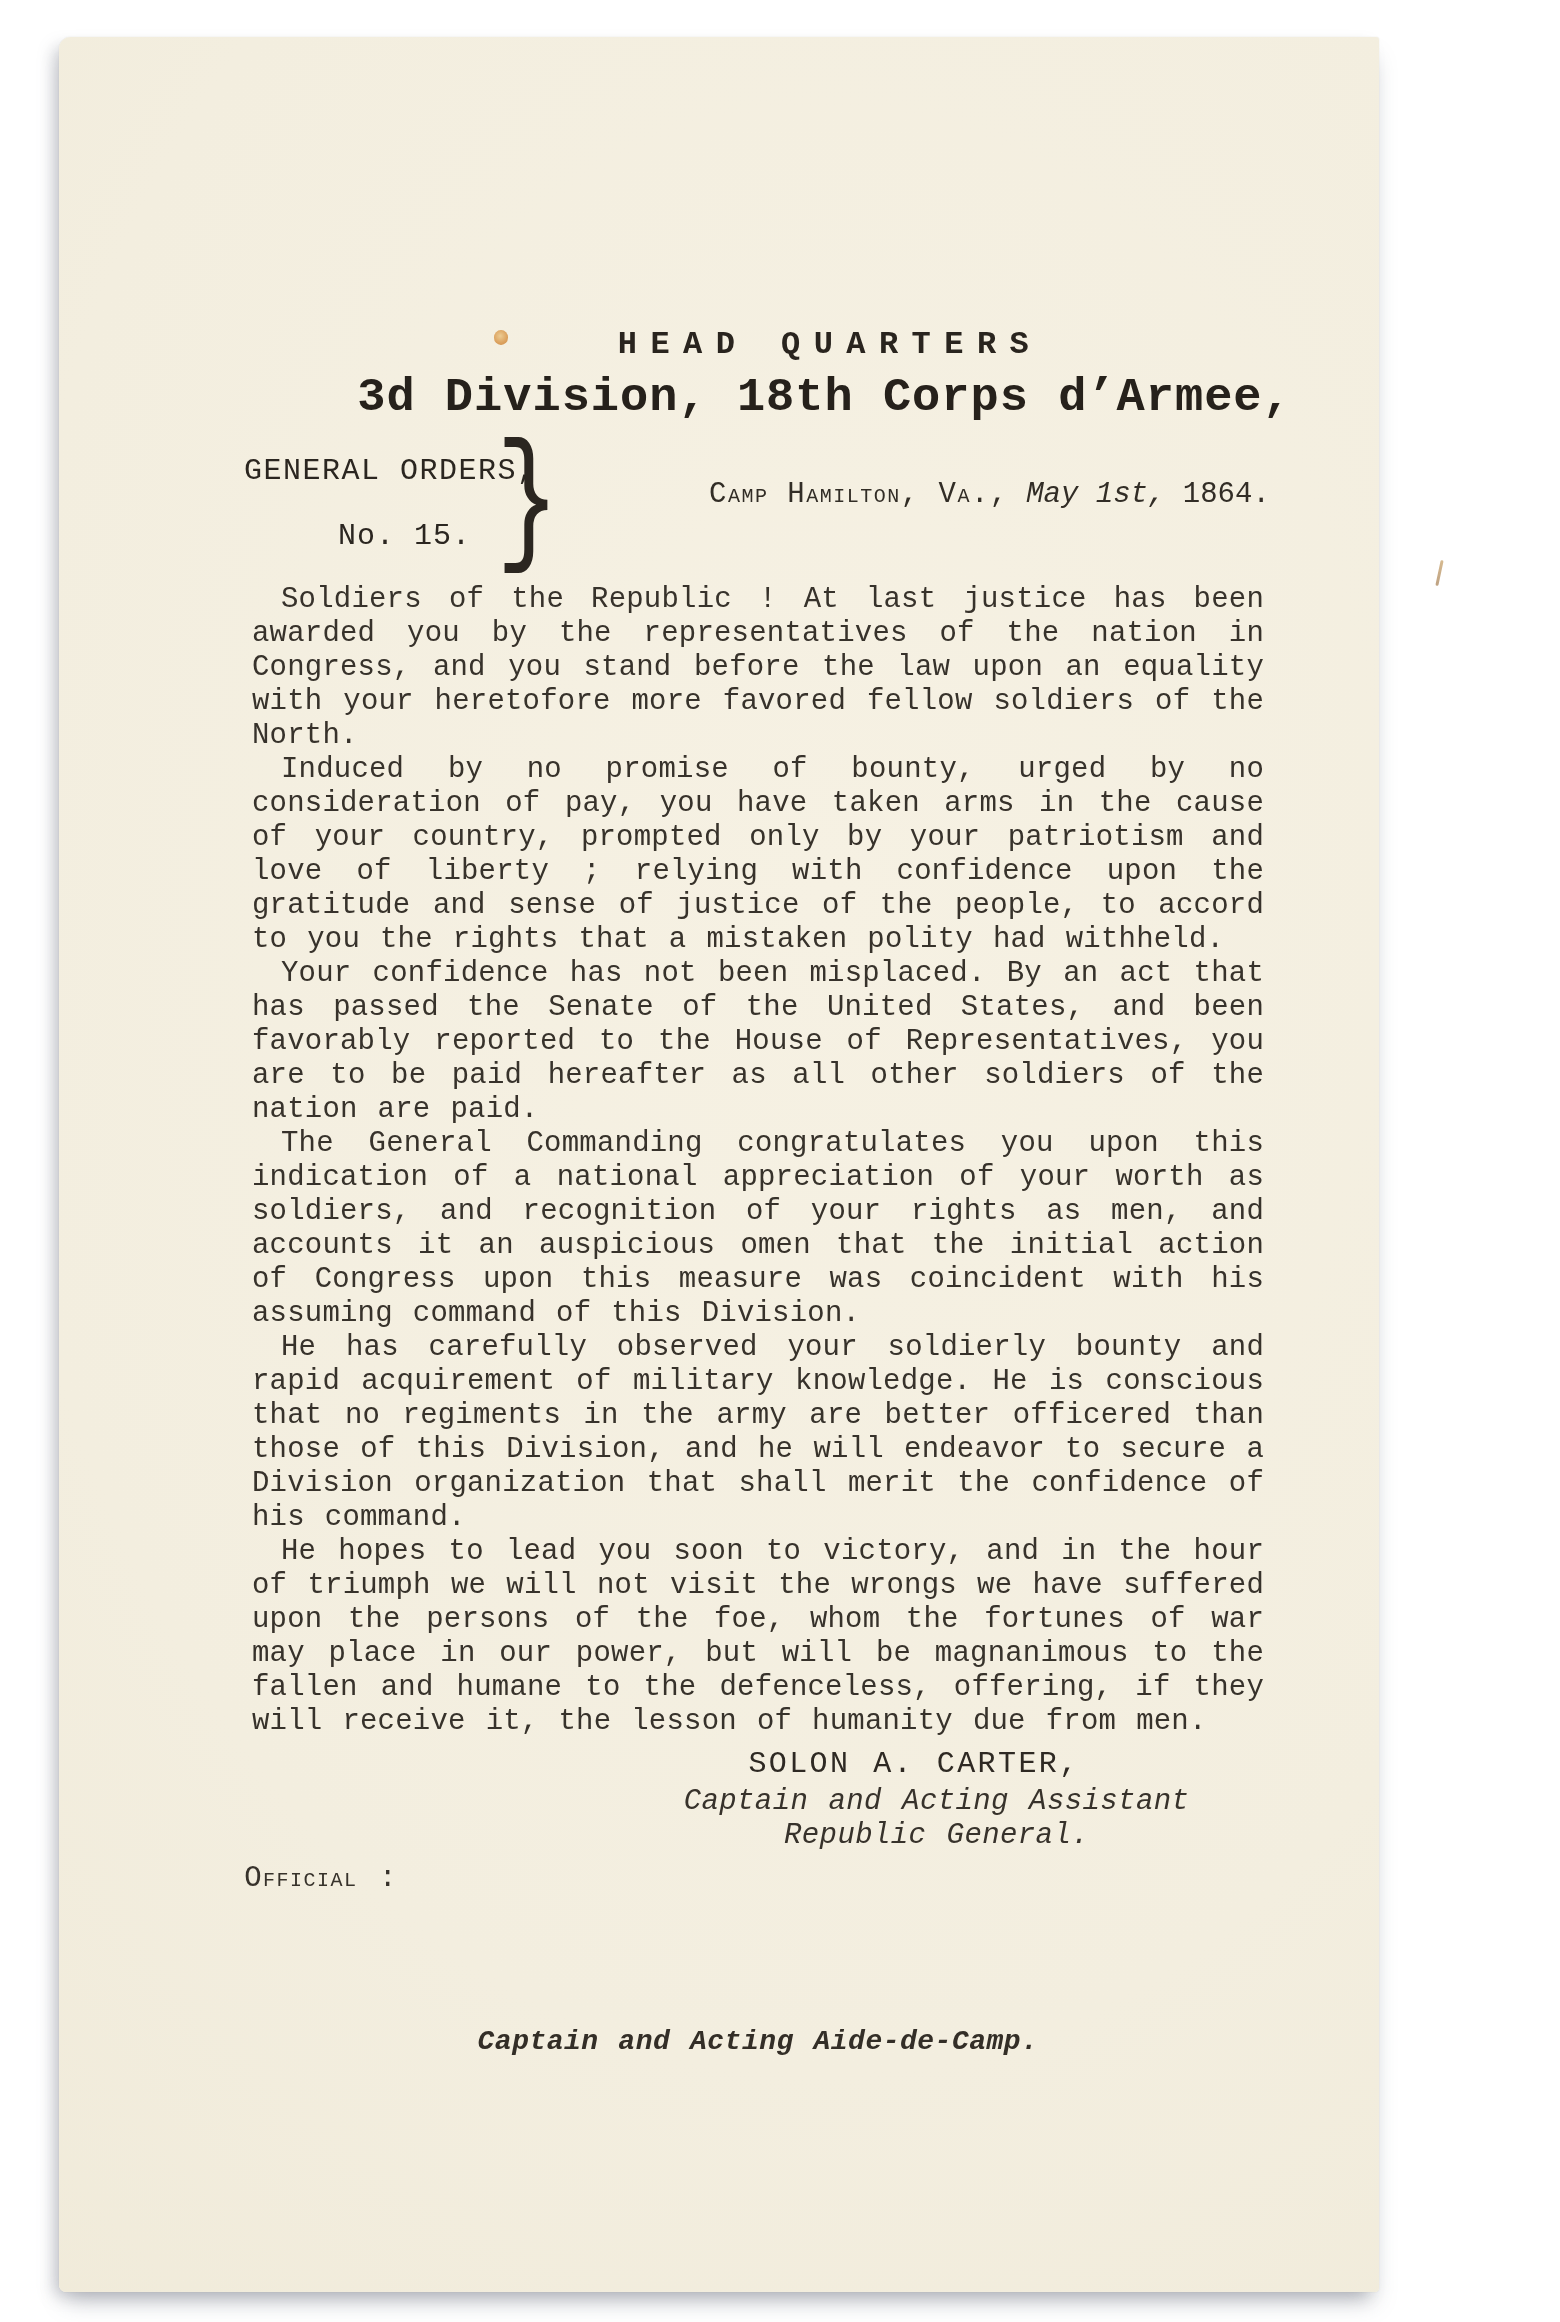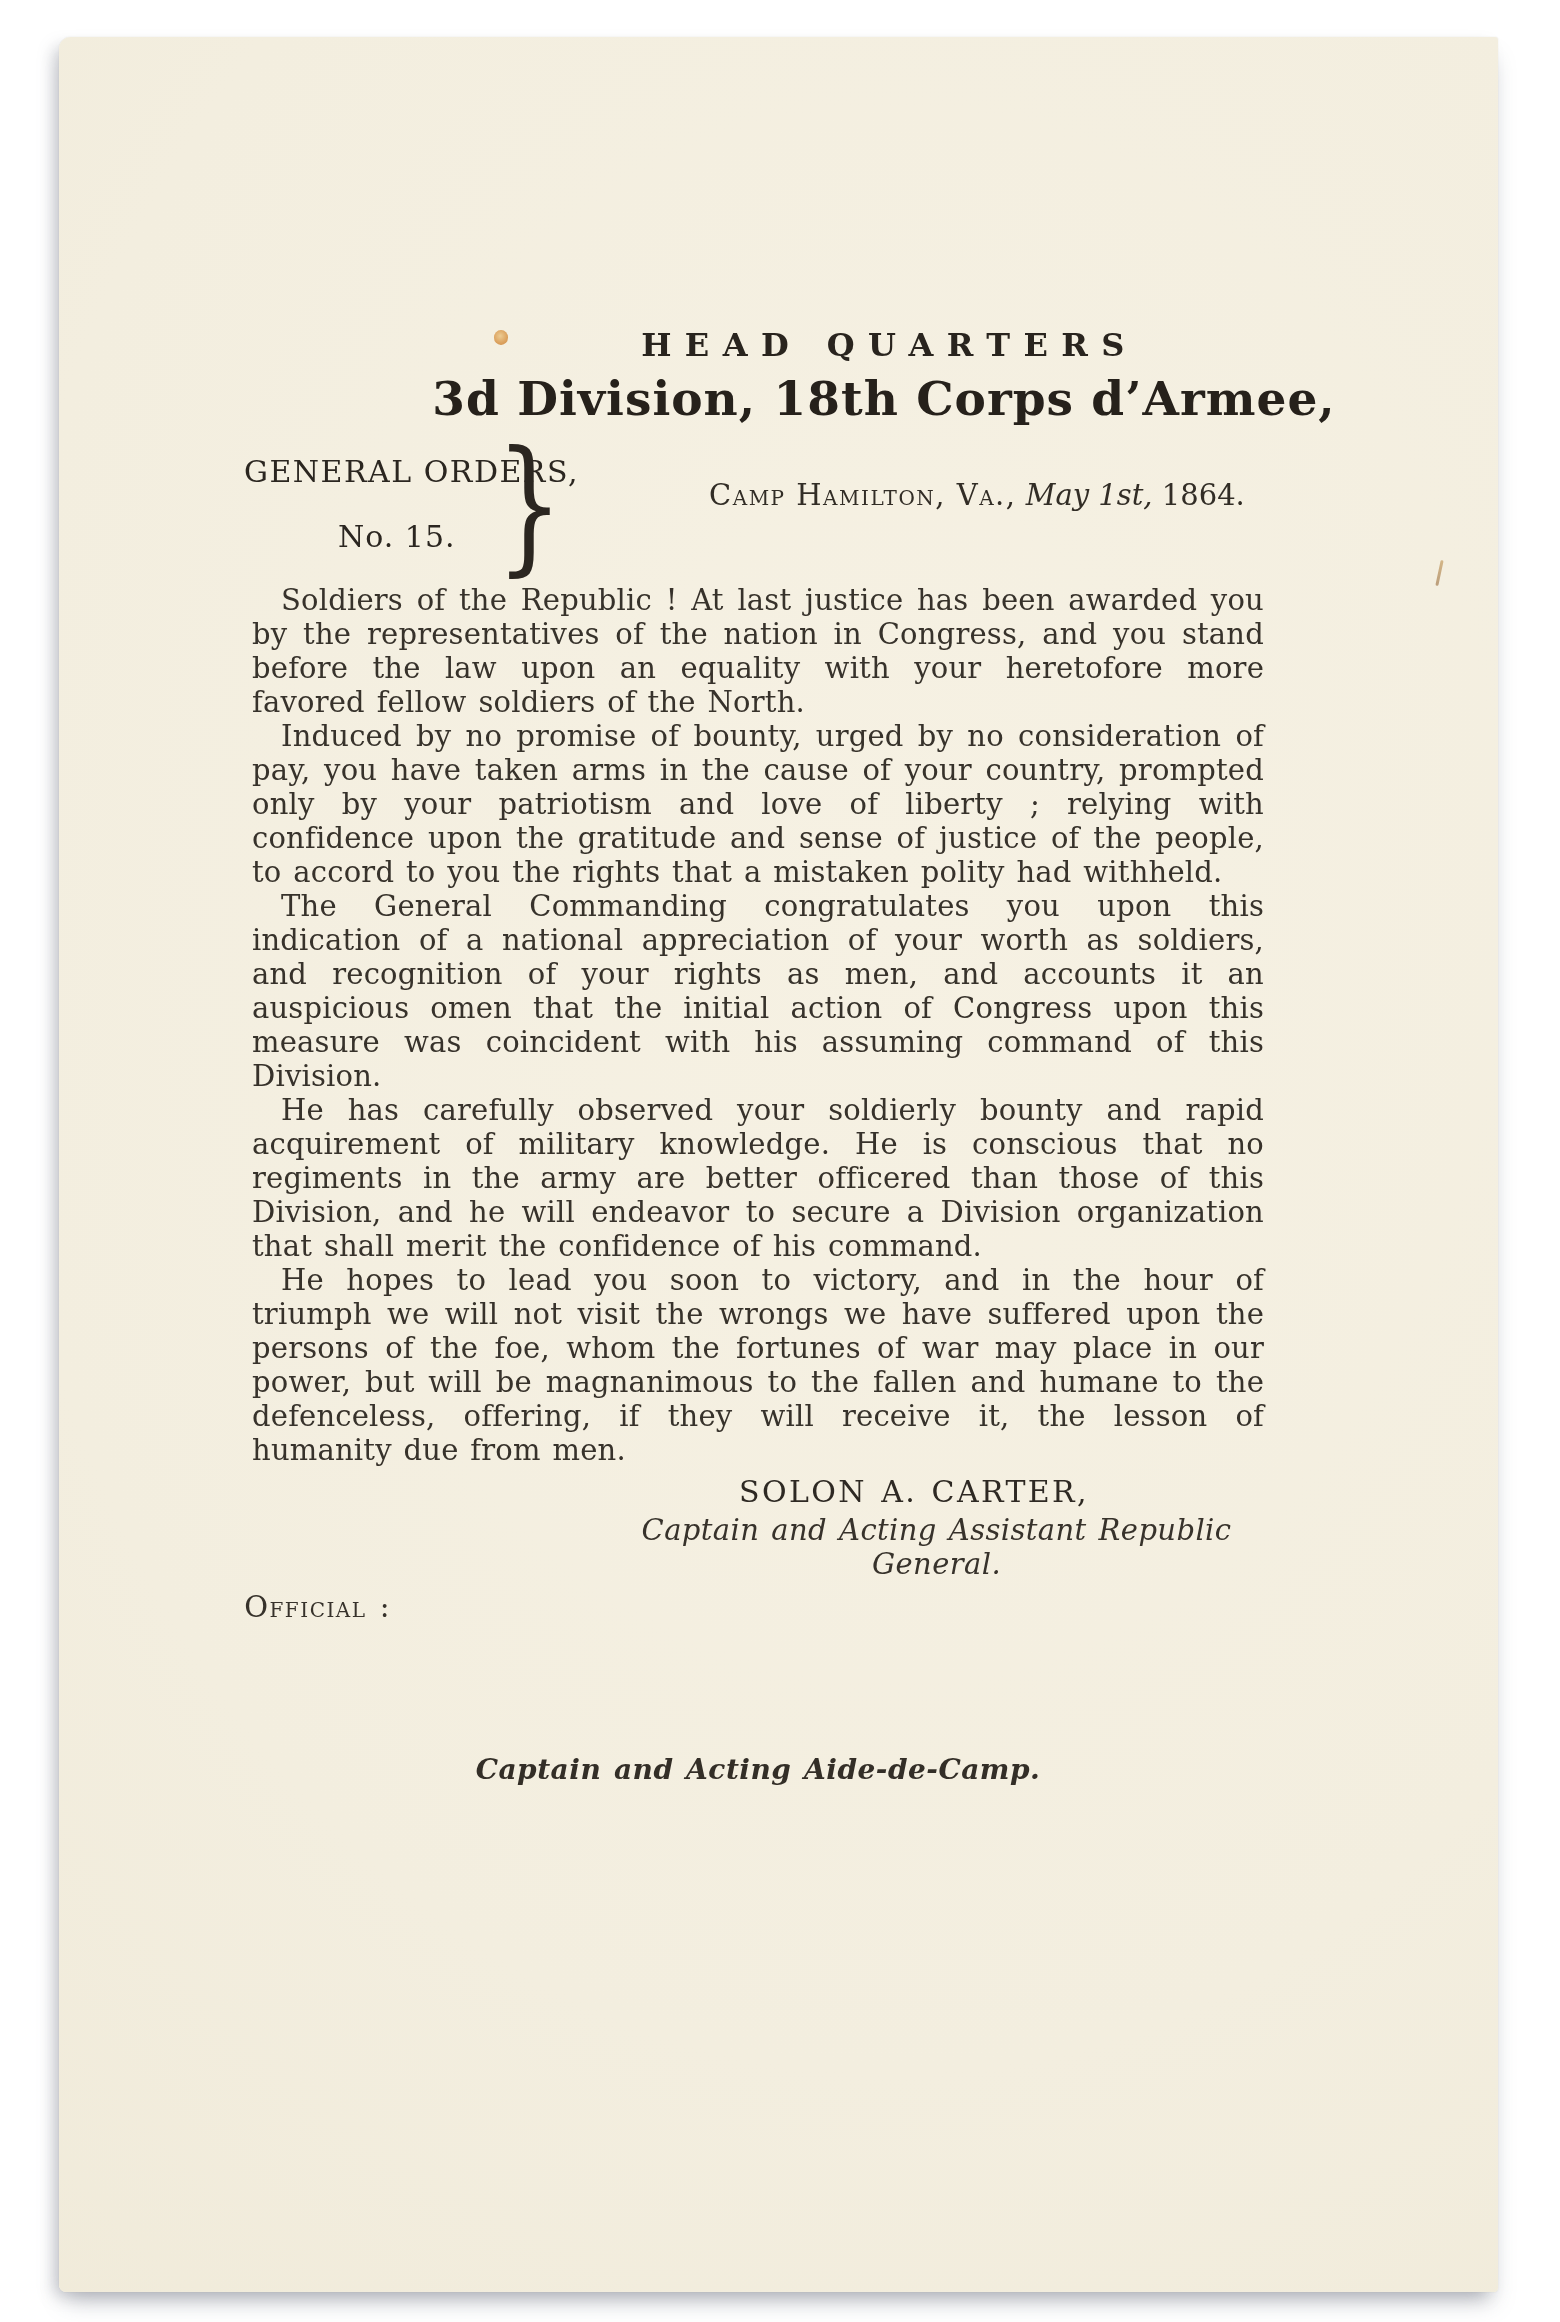--- a/index.html
+++ b/index.html
@@ -10,29 +10,30 @@
   }
   .stage {
     position: relative;
     width: 1560px; height: 2322px;
     background: #ffffff;
     overflow: hidden;
   }
   .paper {
     position: absolute;
     left: 59px; top: 37px;
-    width: 1439px; height: 2255px;
+    width: 1320px; height: 2255px;
     background:
       radial-gradient(115% 95% at 58% 38%, #f6f1e3 0%, #f3eedf 55%, #efe9d7 100%);
     border-radius: 11.7px 2.9px 3.9px 6.8px;
     box-shadow:
       -8.8px 6.8px 15.6px -3.9px rgba(125,130,142,0.38),
       0 15.6px 23.4px -7.8px rgba(120,126,138,0.45),
       0 0 1px rgba(90,85,70,0.25);
     color: #39342d;
+    font-family: Liberation Mono, monospace;
   }
   
   .foxing-dot {
     position: absolute; left: 435px; top: 293px;
     width: 13.7px; height: 14.6px; border-radius: 50%;
     background: radial-gradient(circle at 45% 40%, #ecc98c 0%, #d99a52 60%, #c9853e 100%);
     opacity: 0.92;
   }
   .hair-mark {
     position: absolute; left: 1379px; top: 523px;
@@ -140,20 +141,21 @@
 
     <div class="orders-number">No. 15.</div>
 
     <div class="brace">}</div>
 
     <div class="dateline"><span class="sc">Camp Hamilton, Va.,</span> <span class="it">May 1st,</span> <span>1864.</span></div>
 
     <div class="main">
       <p>Soldiers of the Republic !  At last justice has been awarded you by the representatives of the nation in Congress, and you stand before the law upon an equality with your heretofore more favored fellow soldiers of the North.</p>
       <p>Induced by no promise of bounty, urged by no consideration of pay, you have taken arms in the cause of your country, prompted only by your patriotism and love of liberty ; relying with confidence upon the gratitude and sense of justice of the people, to accord to you the rights that a mistaken polity had withheld.</p>
+      <p>Your confidence has not been misplaced.  By an act that has passed the Senate of the United States, and been favorably reported to the House of Representatives, you are to be paid hereafter as all other soldiers of the nation are paid.</p>
       <p>The General Commanding congratulates you upon this indication of a national appreciation of your worth as soldiers, and recognition of your rights as men, and accounts it an auspicious omen that the initial action of Congress upon this measure was coincident with his assuming command of this Division.</p>
       <p>He has carefully observed your soldierly bounty and rapid acquirement of military knowledge.  He is conscious that no regiments in the army are better officered than those of this Division, and he will endeavor to secure a Division organization that shall merit the confidence of his command.</p>
       <p>He hopes to lead you soon to victory, and in the hour of triumph we will not visit the wrongs we have suffered upon the persons of the foe, whom the fortunes of war may place in our power, but will be magnanimous to the fallen and humane to the defenceless, offering, if they will receive it, the lesson of humanity due from men.</p>
 
 
       <div class="signer-name">SOLON A. CARTER,</div>
 
       <div class="signer-title">Captain and Acting Assistant Republic General.</div>
 
       <div class="official">Official :</div>

